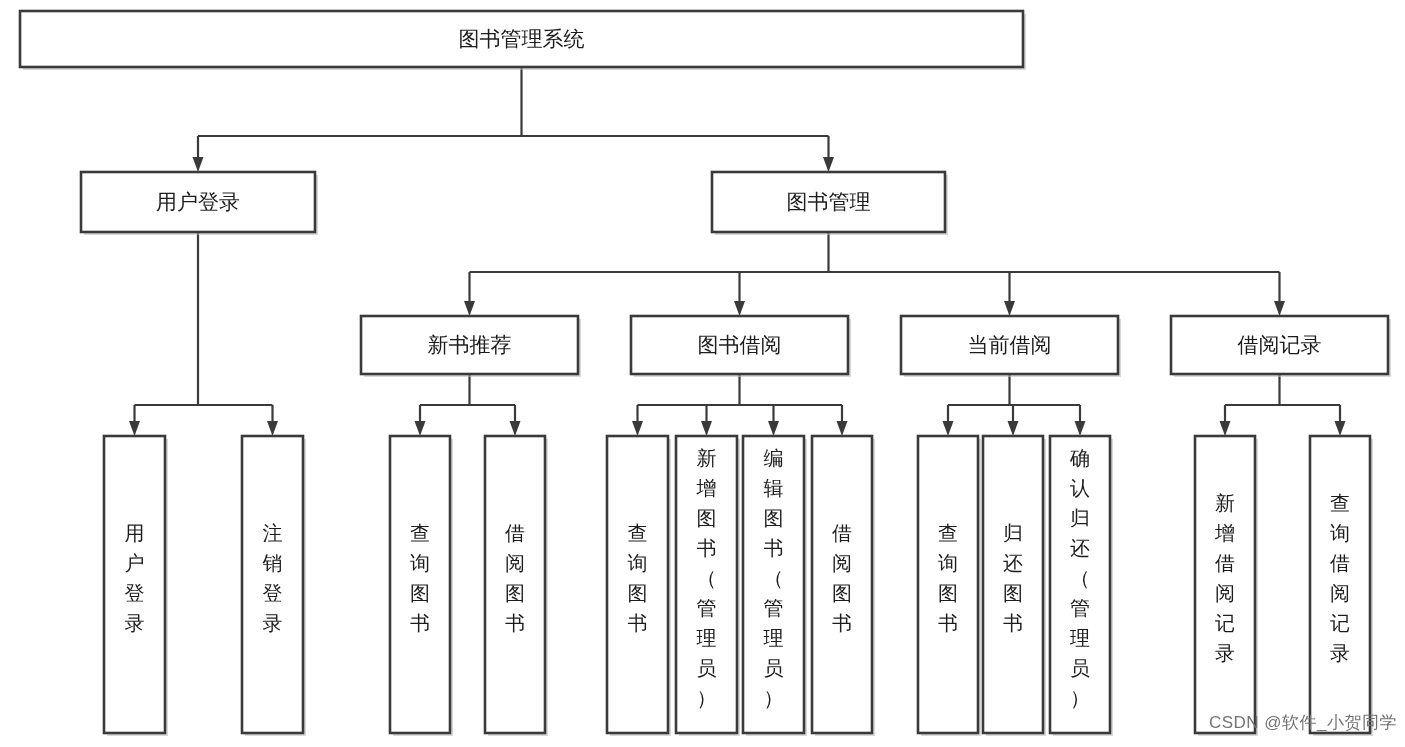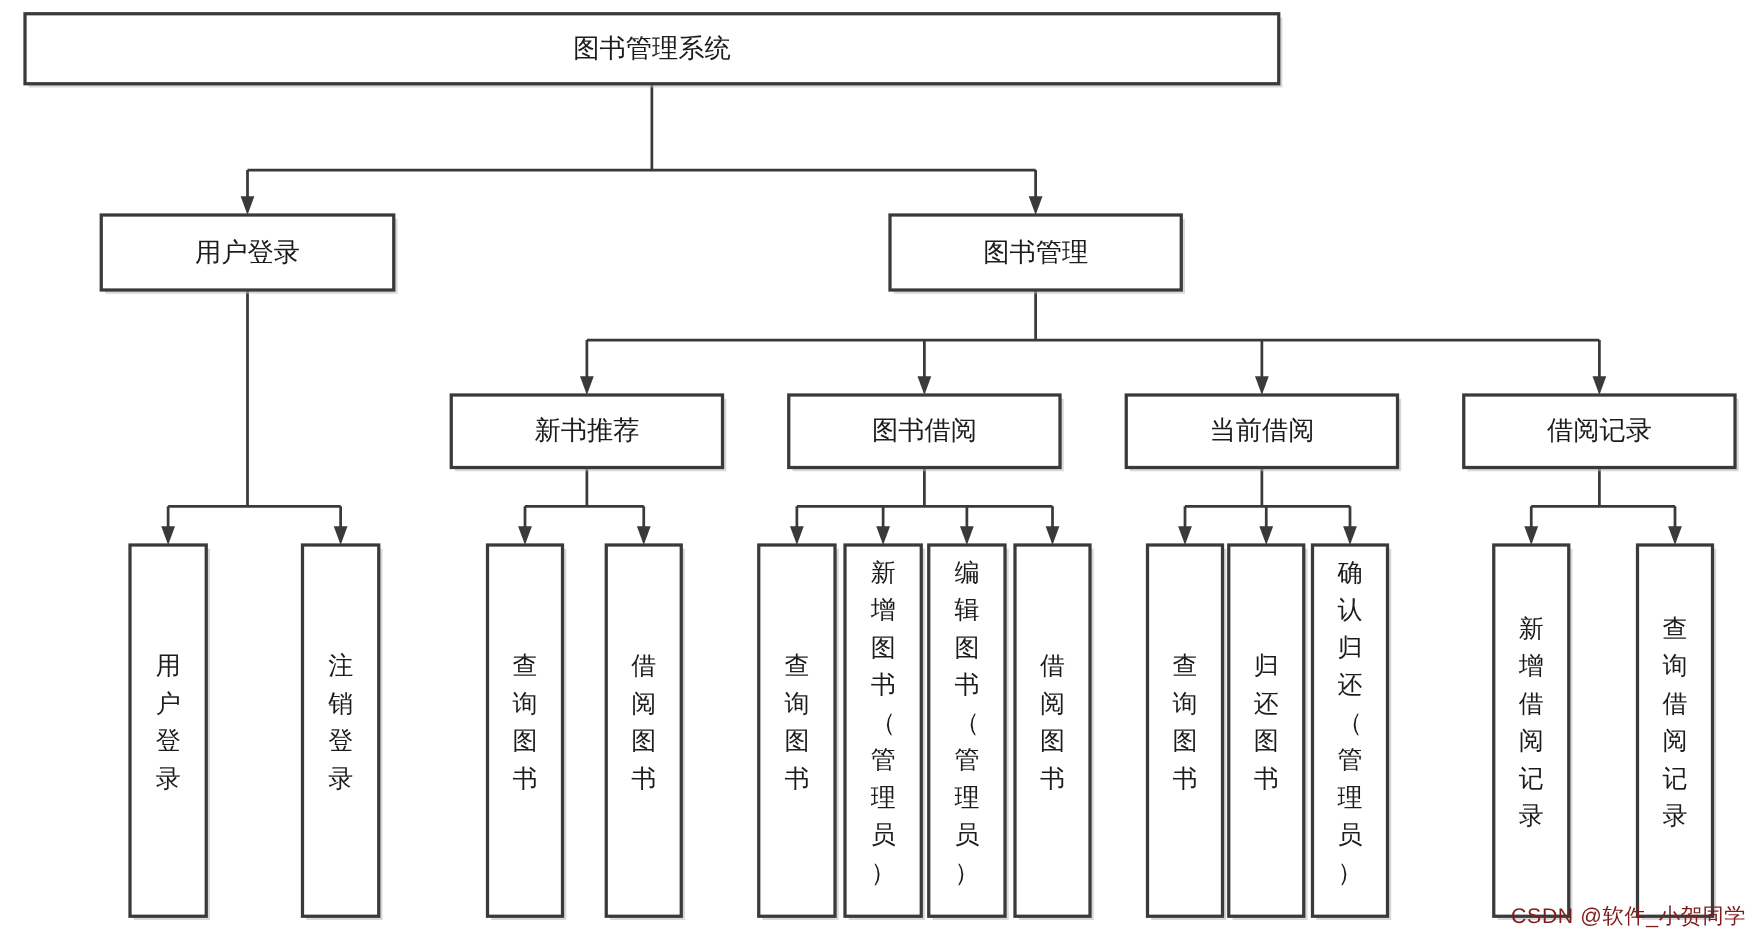--- a/index.html
+++ b/index.html
@@ -52,24 +52,24 @@
     dominant-baseline: middle;
   }
   .vnode-label {
     font-family: "Liberation Sans", "DejaVu Sans", sans-serif;
     font-size: 20px;
     fill: #1c1c1c;
   }
   .watermark {
     position: absolute;
     right: 8px;
-    bottom: 3px;
+    bottom: 13px;
     font-family: "Liberation Sans", "DejaVu Sans", sans-serif;
     font-size: 17px;
-    color: #7f1d1d;
+    color: #737373;
     letter-spacing: 0.5px;
     white-space: nowrap;
     user-select: none;
   }
 </style>
 </head>
 <body>
 
 <div id="canvas-wrap">
   <svg id="diagram" viewBox="0 0 1405 747">

